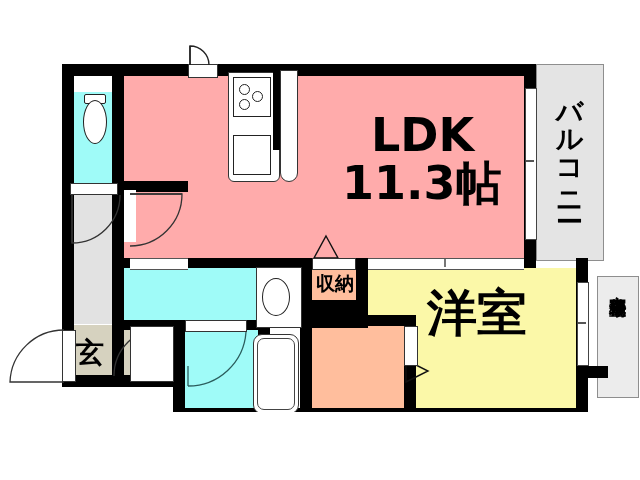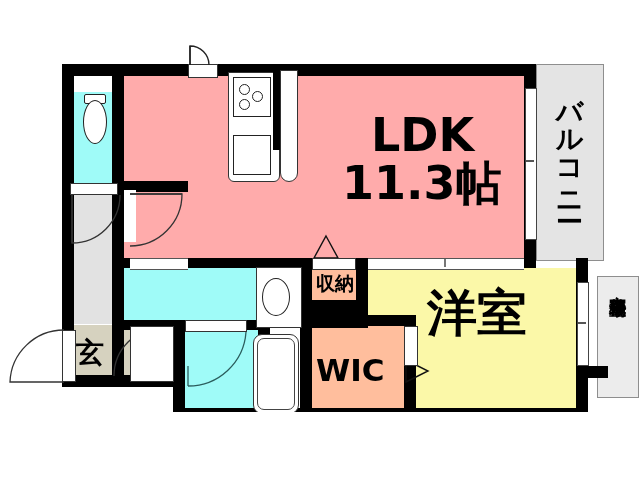--- a/index.html
+++ b/index.html
@@ -223,21 +223,20 @@
   <div class="fx fx-round" style="left:262px; top:278px; width:28px; height:38px;"></div>
 
   <div class="fx" style="left:253px; top:334px; width:46px; height:80px; border:1.6px solid #333; border-radius:9px;"></div>
   <div class="fx" style="left:257px; top:338px; width:38px; height:72px; border:1.3px solid #444; border-radius:7px;"></div>
 
   <div class="lbl" style="left:371px; top:112px; font-size:46px;">LDK</div>
   <div class="lbl" style="left:342px; top:160px; font-size:46px;text-align:right;">11.3帖</div>
 
   <div class="lbl" style="left:427px; top:288px; font-size:50px;">洋室</div>
 
-  <div class="lbl" style="left:316px; top:355px; font-size:31px;">WIC</div>
 
   <div class="lbl" style="left:316px; top:274px; font-size:19px;">収納</div>
 
   <div class="lbl" style="left:76px; top:339px; font-size:28px;">玄</div>
 
   <div class="lbl-vert" style="left:556px; top:80px; font-size:27px;">バルコニー</div>
 
   <div class="lbl-vert" style="left:609px; top:283px; font-size:17px;">室外機置場</div>
 
 </div>

